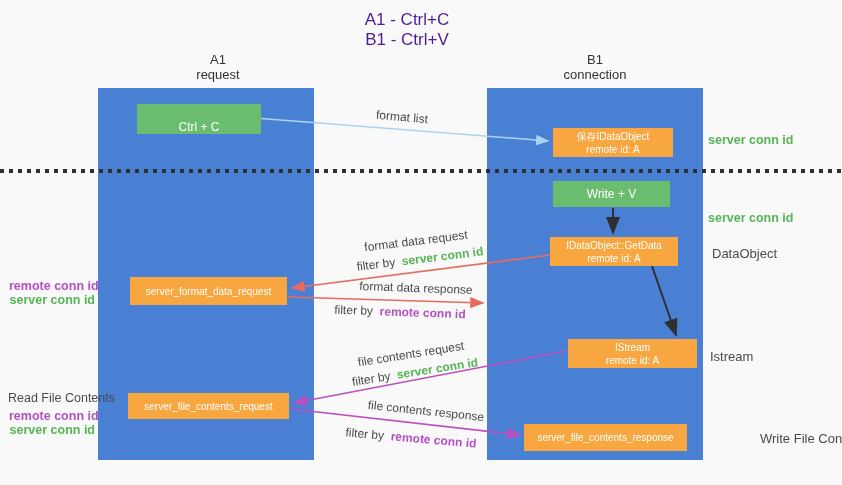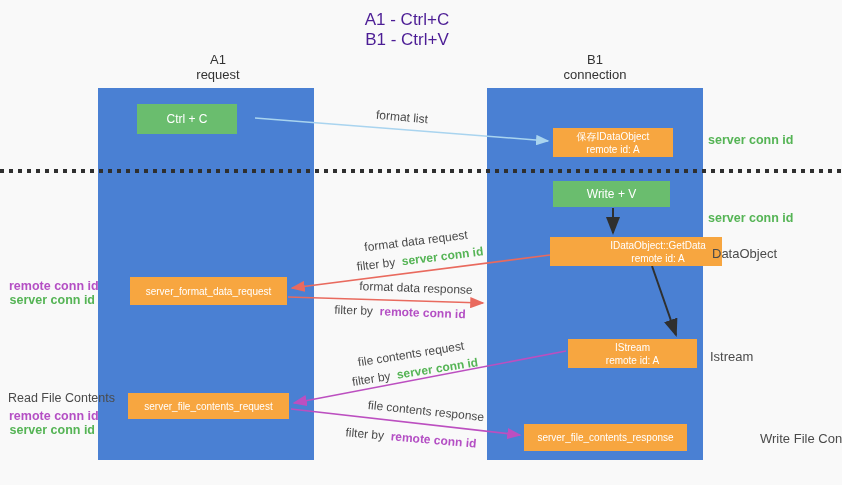--- a/index.html
+++ b/index.html
@@ -148,34 +148,34 @@
     </defs>
     <line class="stroke-blue" x1="255" y1="118" x2="548" y2="141" marker-end="url(#mk-blue)"></line>
     <line class="stroke-black" x1="613" y1="208" x2="613" y2="233" marker-end="url(#mk-black)"></line>
     <line class="stroke-red" x1="550" y1="255" x2="292" y2="288" marker-end="url(#mk-red)"></line>
     <line class="stroke-red" x1="288" y1="297" x2="483" y2="303" marker-end="url(#mk-red)"></line>
     <line class="stroke-black" x1="652" y1="266" x2="676" y2="335" marker-end="url(#mk-black)"></line>
     <line class="stroke-magenta" x1="566" y1="351" x2="294" y2="403" marker-end="url(#mk-magenta)"></line>
     <line class="stroke-magenta" x1="291" y1="409" x2="520" y2="435" marker-end="url(#mk-magenta)"></line>
   </svg>
 
-  <div class="node green" style="left:137px; top:104px; width:100px; height:30px;">
+  <div class="node green" style="left:137px; top:104px; width:124px; height:30px;justify-content:flex-end;">
     <span>Ctrl + C</span>
   </div>
 
   <div class="node orange" style="left:553px; top:128px; width:120px; height:29px;">
     <span>保存IDataObject</span>
     <span>remote id: A</span>
   </div>
 
   <div class="node green" style="left:553px; top:181px; width:117px; height:26px;">
     <span>Write + V</span>
   </div>
 
-  <div class="node orange" style="left:550px; top:237px; width:128px; height:29px;padding-left:44px;">
+  <div class="node orange" style="left:550px; top:237px; width:128px; height:29px;">
     <span>IDataObject::GetData</span>
     <span>remote id: A</span>
   </div>
 
   <div class="node orange" style="left:130px; top:277px; width:157px; height:28px;">
     <span>server_format_data_request</span>
   </div>
 
 
   <div class="node orange" style="left:568px; top:339px; width:129px; height:29px;">

